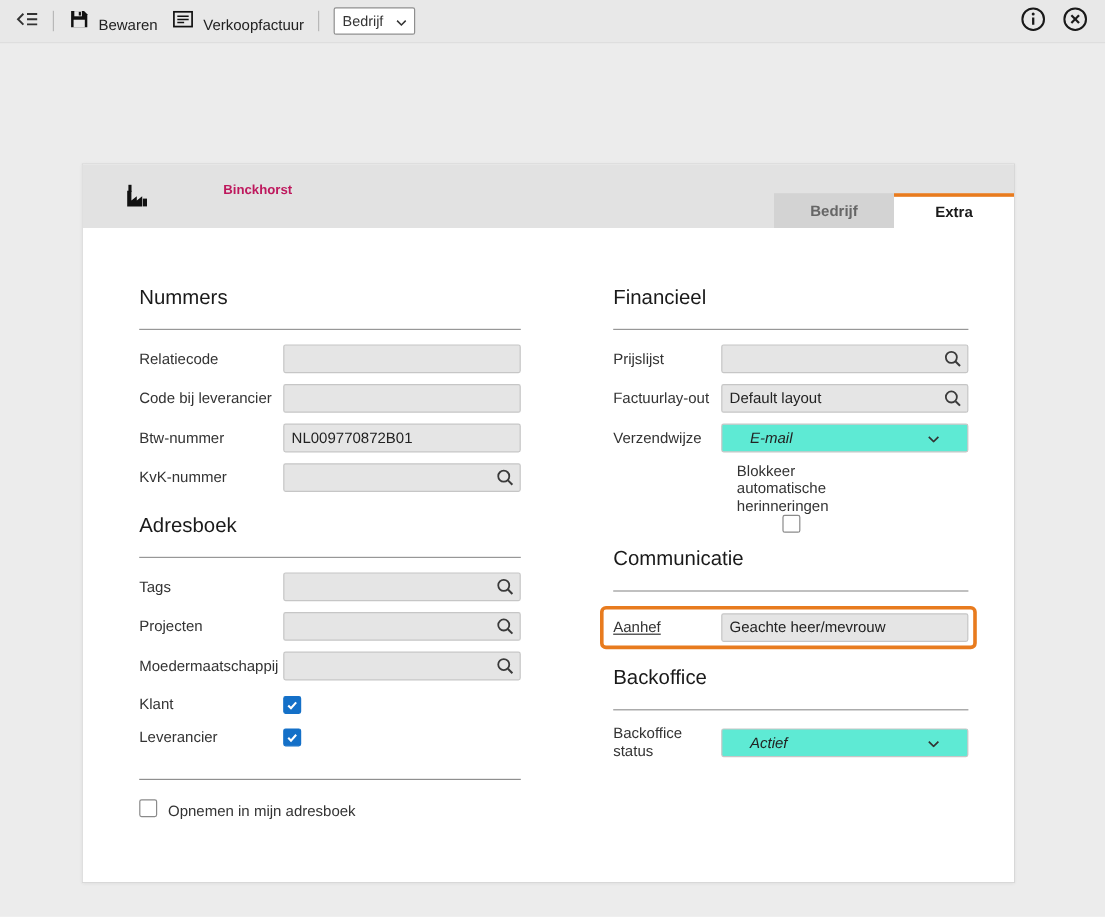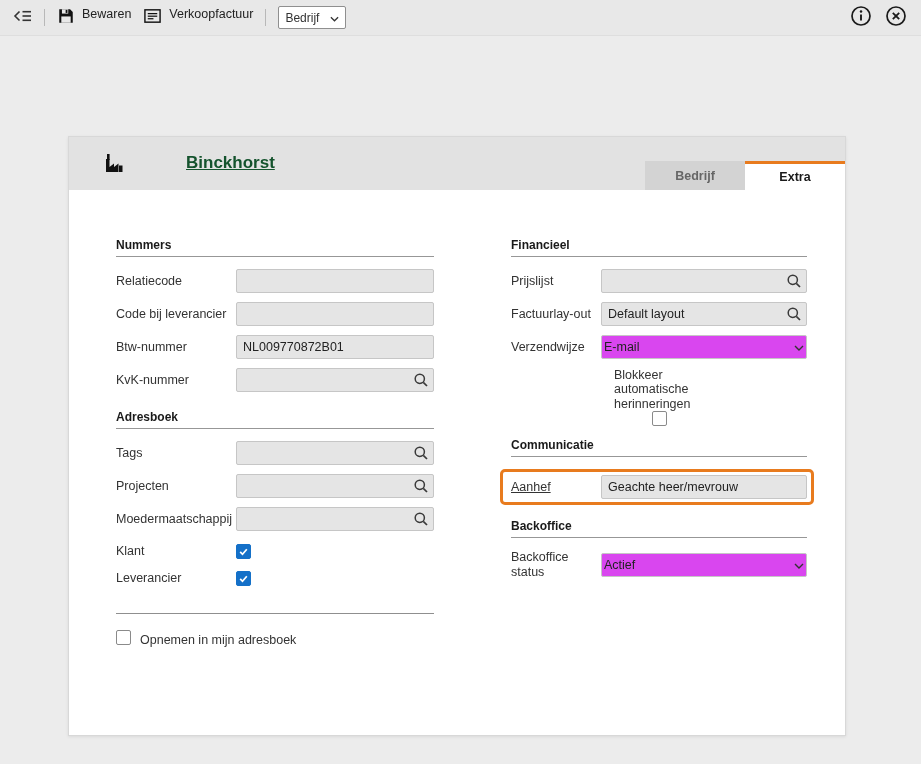--- a/index.html
+++ b/index.html
@@ -15,70 +15,70 @@
     position:relative;
     overflow:hidden;
     font-size:12.5px;
   }
   
   .toolbar{
     position:absolute;top:0;left:0;right:0;height:36px;
     background:#e8e8e8;border-bottom:1px solid #dedede;
     display:flex;align-items:center;padding:0 12px;gap:12px;
   }
-  .tb-btn{display:flex;align-items:flex-start;gap:7px;cursor:pointer;color:#222;background:none;border:none;font:inherit;}
+  .tb-btn{display:flex;align-items:flex-end;gap:7px;cursor:pointer;color:#222;background:none;border:none;font:inherit;}
   .tb-divider{width:1px;height:17px;background:#b8b8b8;}
   .tb-select{
     width:68px;height:23px;background:#fff;border:1px solid #8f8f8f;border-radius:2px;
     display:flex;align-items:center;justify-content:space-between;padding:0 6px;font-size:12px;cursor:pointer;
   }
   .tb-spacer{flex:1;}
   .tb-right{display:flex;align-items:center;gap:13px;margin-right:2px;}
   .icon-btn{background:none;border:none;cursor:pointer;display:flex;align-items:center;}
   
   .card{
     position:absolute;left:68px;top:136px;width:778px;height:600px;
     background:#fff;border:1px solid #d8d8d8;box-shadow:0 1px 3px rgba(0,0,0,.08);
   }
   .card-header{
     position:absolute;top:0;left:0;right:0;height:53px;background:#e2e2e2;
   }
   .factory{position:absolute;left:33px;top:14px;color:#111;}
-  .card-title{position:absolute;left:117px;top:16px;font-size:17px;font-weight:700;color:#14532d;text-decoration:underline;}
+  .card-title{position:absolute;left:117px;top:16px;font-size:11px;font-weight:700;color:#be185d;}
   .tabs{position:absolute;right:0;bottom:0;display:flex;}
   .tab{
     width:100px;height:29px;display:flex;align-items:center;justify-content:center;
     font-size:12.5px;font-weight:700;cursor:pointer;
   }
   .tab.inactive{background:#d3d3d3;color:#666;}
   .tab.active{background:#fff;color:#1a1a1a;border-top:3px solid var(--accent);}
   
   .col{position:absolute;top:101px;}
   .col-left{left:47px;width:318px;}
   .col-right{left:442px;width:296px;}
   .section-title{
-    font-weight:700;font-size:12px;color:#1a1a1a;
-    padding-bottom:4px;border-bottom:1px solid #979797;margin-bottom:12px;
+    font-weight:400;font-size:17px;color:#1a1a1a;
+    padding-bottom:16px;border-bottom:1px solid #979797;margin-bottom:12px;
   }
   .section{margin-top:18px;}
   .field{display:flex;align-items:center;margin-bottom:9px;}
   .field .lbl{flex-shrink:0;padding-right:8px;color:#333;line-height:1.15;}
   .col-left .lbl{width:120px;}
   .col-right .lbl{width:90px;}
   .ctrl{flex:1;position:relative;}
   .txt{
     width:100%;height:24px;border:1px solid #c6c6c6;border-radius:2px;
     padding:0 6px;font:inherit;color:#222;background:#e5e5e5;
   }
   .txt.has-icon{padding-right:24px;}
   .mag{position:absolute;right:5px;top:4px;cursor:pointer;}
   .selectbox{
-    height:24px;border:1px solid #c6c6c6;border-radius:2px;background:#d946ef;
+    height:24px;border:1px solid #c6c6c6;border-radius:2px;background:#5eead4;
     display:flex;align-items:center;justify-content:space-between;
-    padding:0 2px;cursor:pointer;color:#222;
+    padding:0 23px;cursor:pointer;color:#222;font-style:italic;
   }
   
   .cb{
     width:15px;height:15px;border:1px solid #8a8a8a;border-radius:2px;background:#fff;
     display:flex;align-items:center;justify-content:center;cursor:pointer;flex-shrink:0;
   }
   .cb svg{display:none;}
   .cb.checked{background:var(--cbblue);border-color:var(--cbblue);}
   .cb.checked svg{display:block;}
   .hr{border:none;border-top:1px solid #8f8f8f;margin:27px 0 12px 0;}

